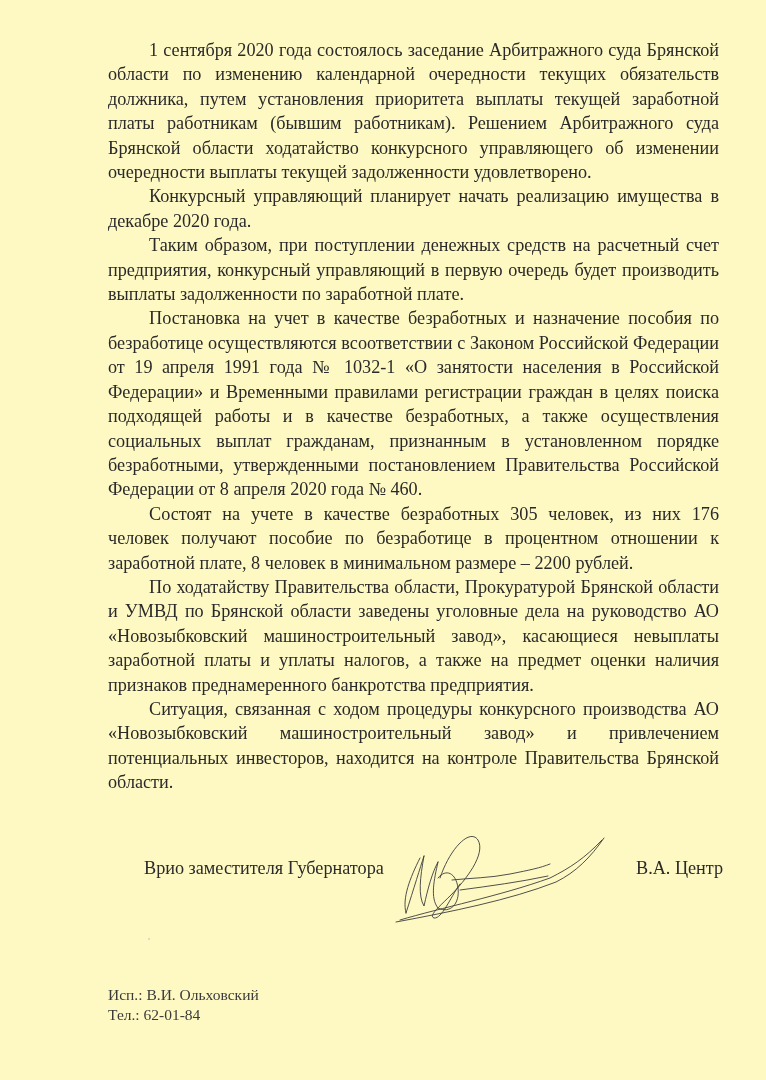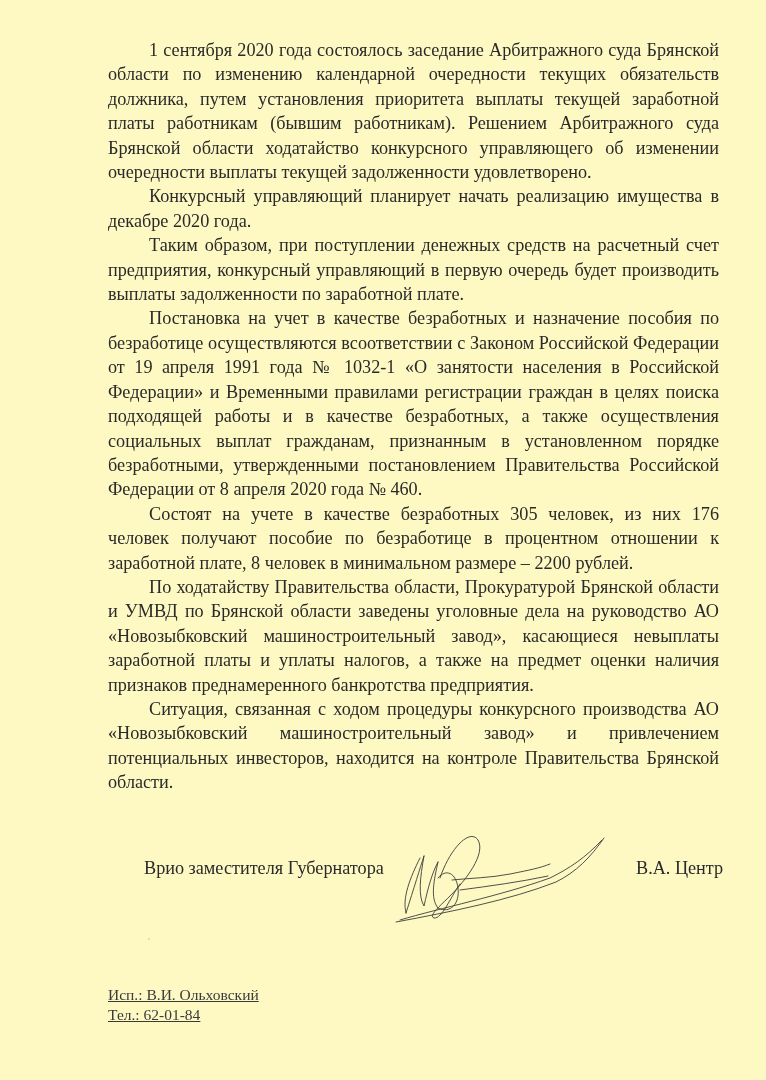--- a/index.html
+++ b/index.html
@@ -23,21 +23,21 @@
     font-size: 18.2px; color: #2a2a2a; margin-left: 48px;
   }
   .sig-title { position: absolute; left: 0; top: 0; }
   .sig-name { position: absolute; left: 492px; top: 0; }
   .signature {
     position: absolute; left: 380px; top: 818px; width: 240px; height: 105px;
   }
   .footer {
     position: absolute; left: 108px; top: 985px;
     font-family: "Liberation Serif", "DejaVu Serif", serif;
-    font-size: 15.5px; line-height: 20px; color: #3a3a3a; text-decoration: underline;
+    font-size: 15.5px; line-height: 20px; color: #3a3a3a;
   }
   .speck { position: absolute; background: #cfcfcf; border-radius: 50%; }
 </style>
 </head>
 <body>
 
 <div class="page">
 
   <div class="body-text">
     <p class="para">1 сентября 2020 года состоялось заседание Арбитражного суда Брянской области по изменению календарной очередности текущих обязательств должника, путем установления приоритета выплаты текущей заработной платы работникам (бывшим работникам). Решением Арбитражного суда Брянской области ходатайство конкурсного управляющего об изменении очередности выплаты текущей задолженности удовлетворено.</p>

